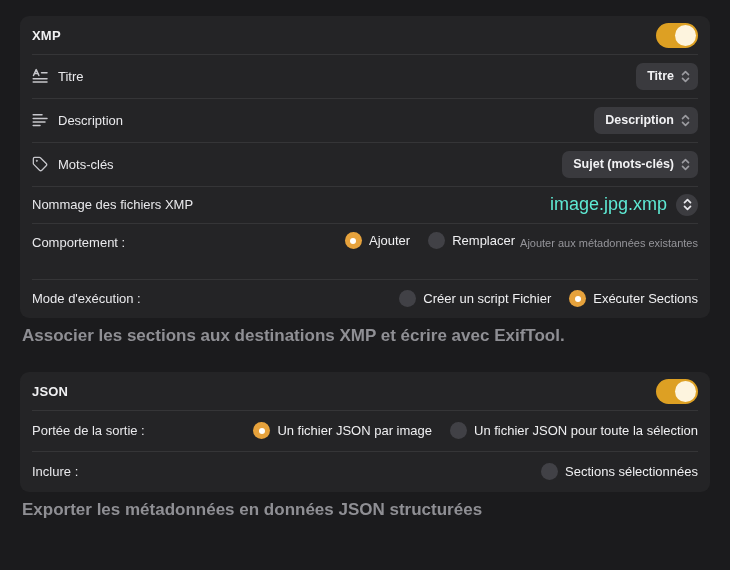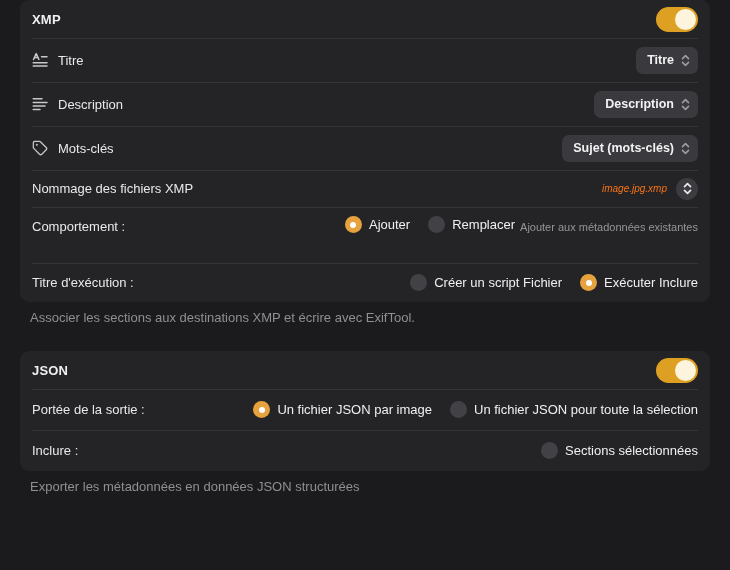--- a/index.html
+++ b/index.html
@@ -4,21 +4,21 @@
 <style>
   * { margin:0; padding:0; box-sizing:border-box; }
   html,body { width:730px; height:570px; }
   body {
     background:#1b1b1d;
     font-family:"Liberation Sans","DejaVu Sans",sans-serif;
     color:#ededf0;
     overflow:hidden;
     -webkit-font-smoothing:antialiased;
   }
-  .page { padding:0 20px 0 20px; }
+  .page { padding:16px 20px 0 20px; }
 
   .card {
     background:#242426;
     border-radius:9px;
     overflow:hidden;
   }
   .card-header {
     display:flex; align-items:center; justify-content:space-between;
     height:38px; padding:0 12px;
   }
@@ -62,21 +62,21 @@
     height:27px; padding:0 8px 0 11px;
     color:#f2f2f4; font-size:12.5px; font-weight:700;
     cursor:pointer; flex:none;
   }
   .popup .chev { display:flex; }
 
   
   .popup-plain {
     display:flex; align-items:center; gap:9px; cursor:pointer;
   }
-  .popup-plain .value { font-size:10px; color:#f97316;font-style:italic; }
+  .popup-plain .value { font-size:18px; color:#5eead4; }
   .stepper {
     width:22px; height:22px; border-radius:50%;
     background:#3c3c40; display:flex; align-items:center; justify-content:center;
   }
 
   
   .check-group { display:flex; align-items:center; gap:14px; }
   .check-item { display:flex; align-items:center; gap:7px; cursor:pointer; }
   .checkbox {
     width:17px; height:17px; border-radius:4.5px;
@@ -97,22 +97,22 @@
   .radio.active { background:#e6a23c; }
   .radio.active::after {
     content:''; position:absolute; inset:5.5px; border-radius:50%; background:#fff;
   }
   .radio-label { font-size:13px; font-weight:500; color:#f0f0f2; }
 
   .right-col { display:flex; flex-direction:row; align-items:flex-end; gap:5px; }
   .helper { font-size:11px; color:#95959a; }
 
   .caption {
-    margin:8px 0 0 10px;
-    font-size:13px; color:#8f8f94;
+    margin:8px 0 0 2px;
+    font-size:17px; color:#8f8f94;font-weight:bold;
   }
   .gap { height:26px; }
 
   svg { display:block; }
 </style>
 </head>
 <body>
 
 <div class="page">
 
@@ -218,29 +218,29 @@
           <div class="radio-item">
             <span class="radio"></span>
             <span class="radio-label">Remplacer</span>
           </div>
         </div>
         <span class="helper">Ajouter aux métadonnées existantes</span>
       </div>
     </div>
 
     <div class="row h38">
-      <span class="row-label">Titre d'exécution :</span>
+      <span class="row-label">Mode d'exécution :</span>
       <div class="radio-group">
         <div class="radio-item">
           <span class="radio"></span>
           <span class="radio-label">Créer un script Fichier</span>
         </div>
         <div class="radio-item">
           <span class="radio active"></span>
-          <span class="radio-label">Exécuter Inclure</span>
+          <span class="radio-label">Exécuter Sections</span>
         </div>
       </div>
     </div>
 
   </div>
 
   <div class="caption">Associer les sections aux destinations XMP et écrire avec ExifTool.</div>
 
   <div class="gap"></div>
 

